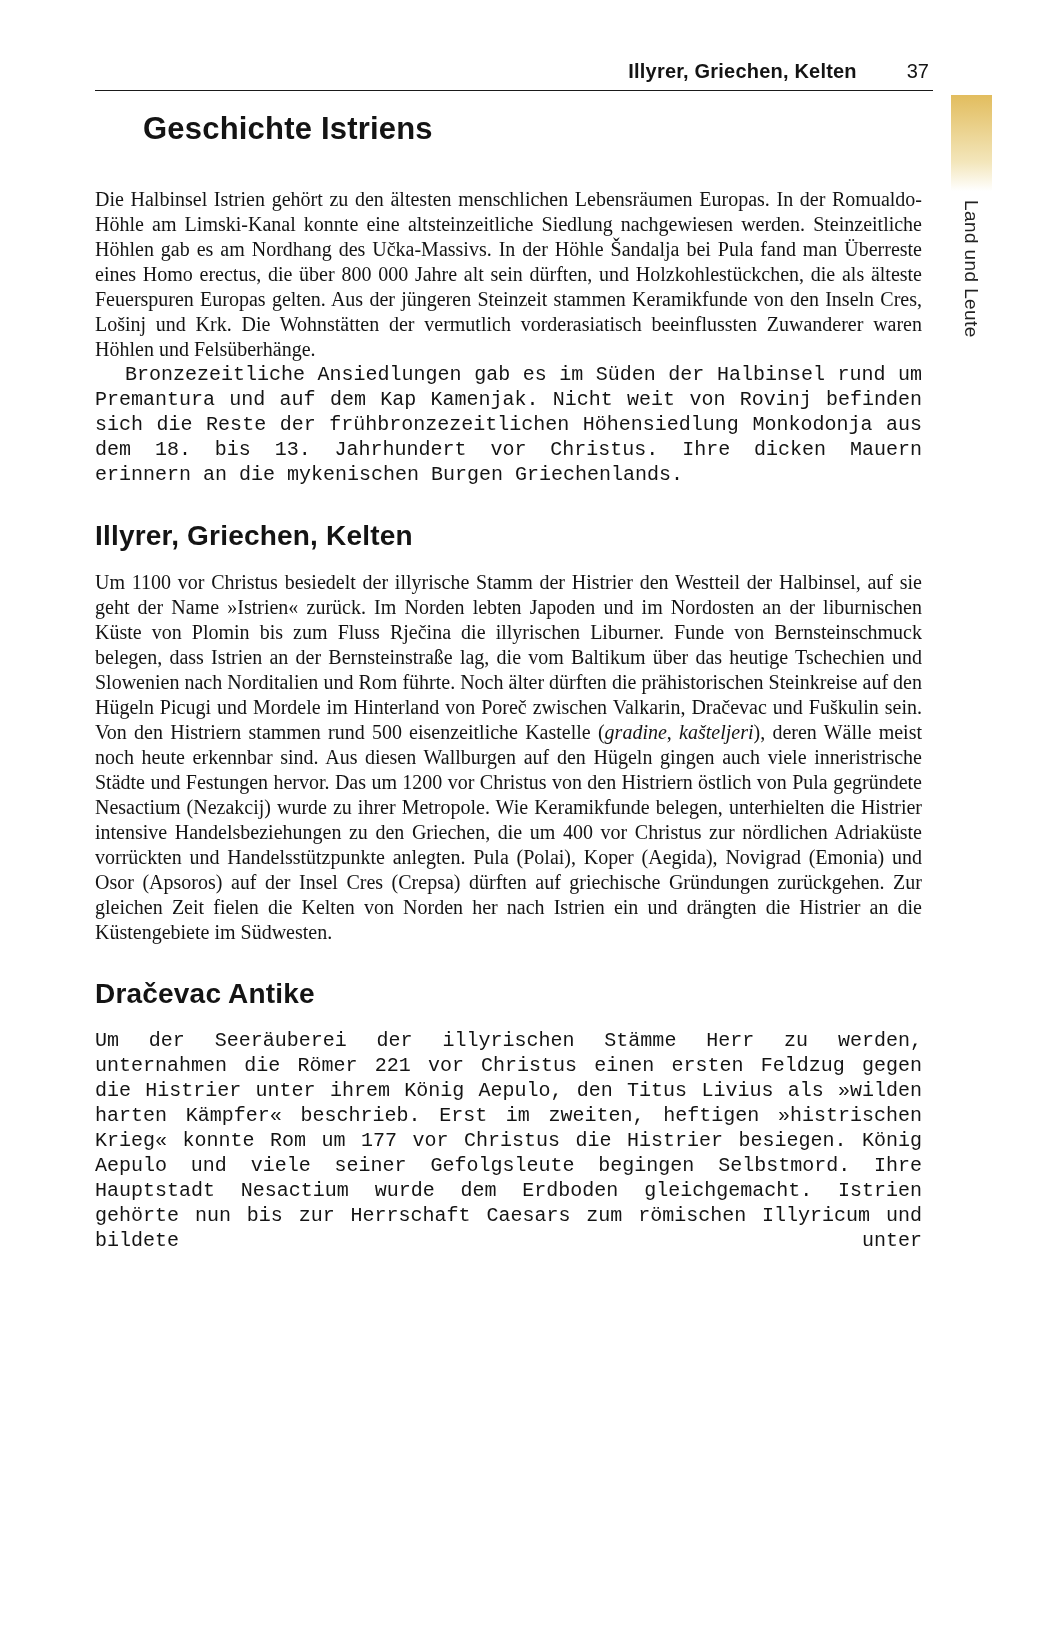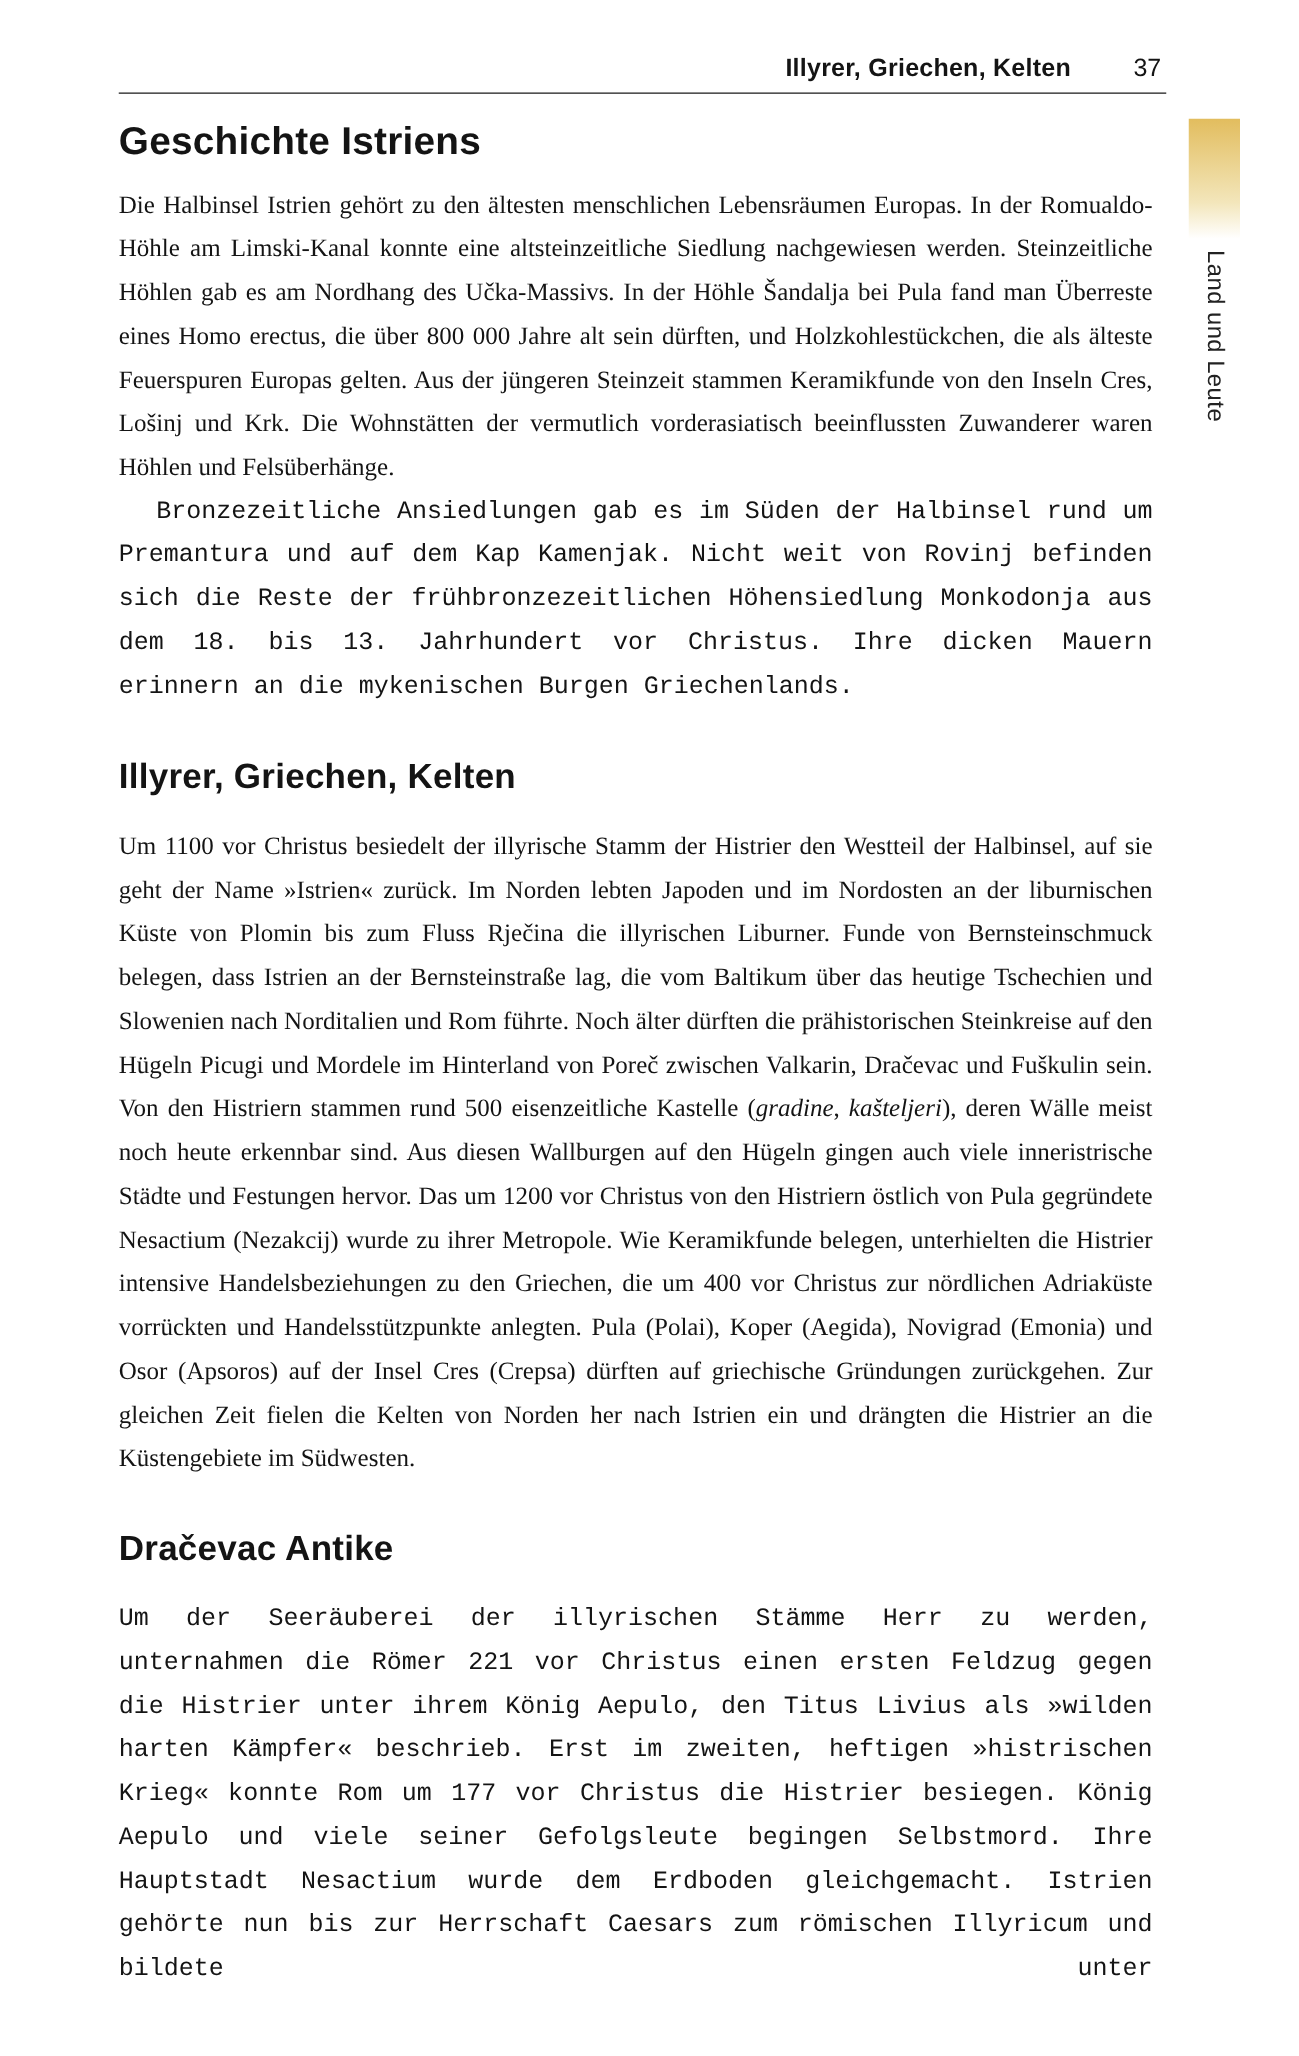--- a/index.html
+++ b/index.html
@@ -9,21 +9,21 @@
     width:1039px;
     height:1645px;
     background:#ffffff;
     color:#141414;
     font-family:"Liberation Serif", serif;
     overflow:hidden;
   }
   .content {
     position:absolute;
     left:95px;
-    top:0;
+    top:16px;
     width:838px;
   }
   .running-head {
     display:flex;
     justify-content:flex-end;
     align-items:baseline;
     gap:30px;
     padding-top:44px;
     font-family:"Liberation Sans", sans-serif;
   }
@@ -33,26 +33,27 @@
     border-bottom:1.5px solid #1a1a1a;
     margin-top:7px;
     width:100%;
   }
   .main-title {
     font-family:"Liberation Sans", sans-serif;
     font-size:31px;
     font-weight:bold;
     letter-spacing:0.2px;
     margin-top:20px;
+    margin-left:48px;
   }
   .body-col {
     width:827px;
-    margin-top:16px;
+    margin-top:40px;
     font-size:20px;
-    line-height:35px;
+    line-height:25px;
     text-align:justify;
     hyphens:auto;
     -webkit-hyphens:auto;
   }
   p.para { margin:0; }
   p.para.indent { text-indent:30px;font-family:Liberation Mono, monospace; }
   p.para.jlast { text-align-last:justify;font-family:Liberation Mono, monospace; }
   .section-heading {
     font-family:"Liberation Sans", sans-serif;
     font-size:28px;

